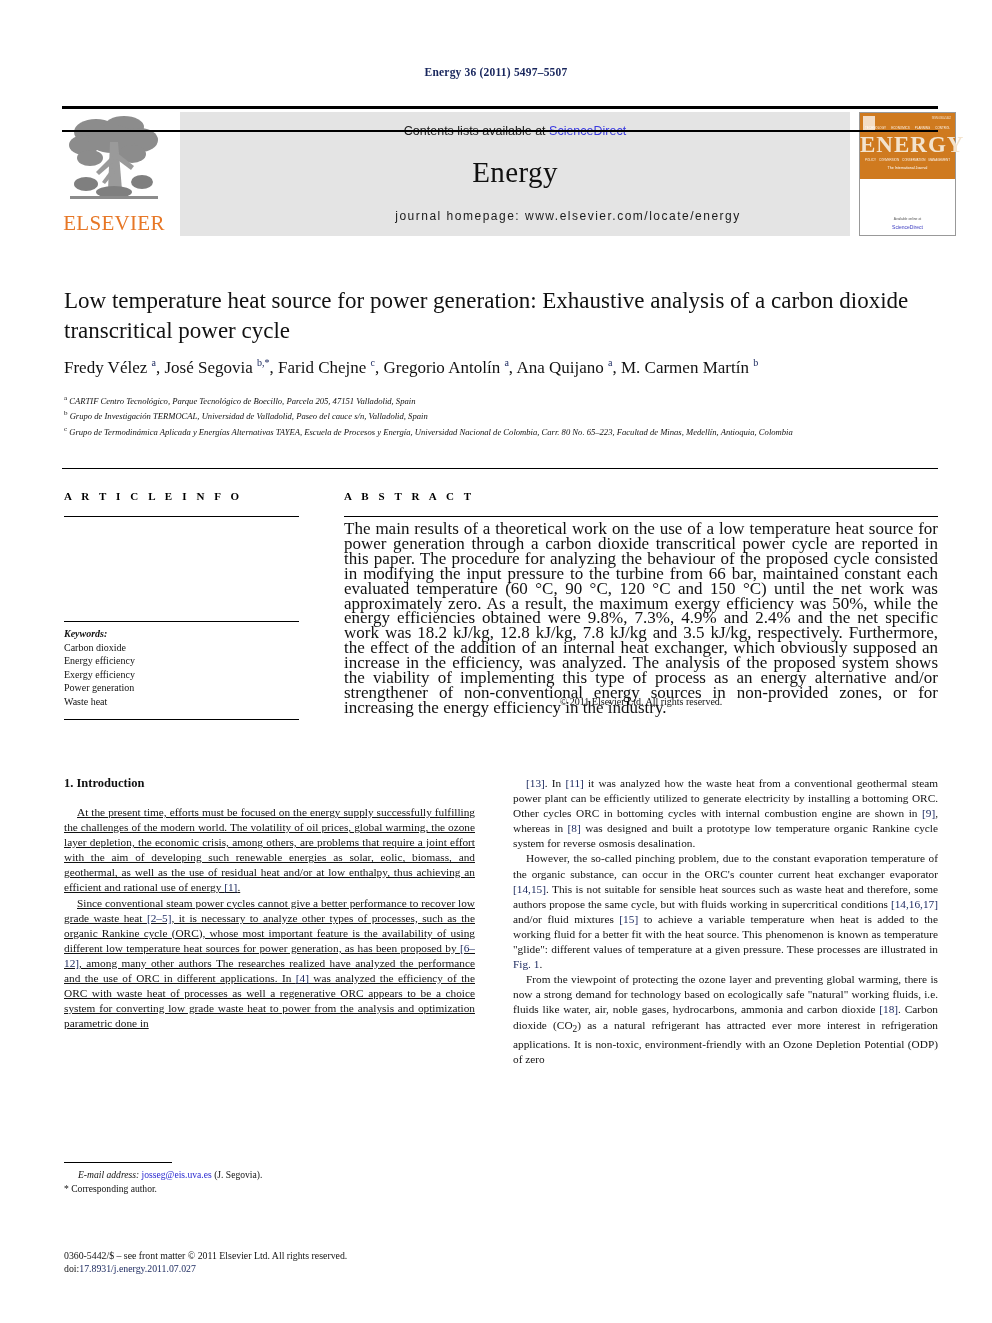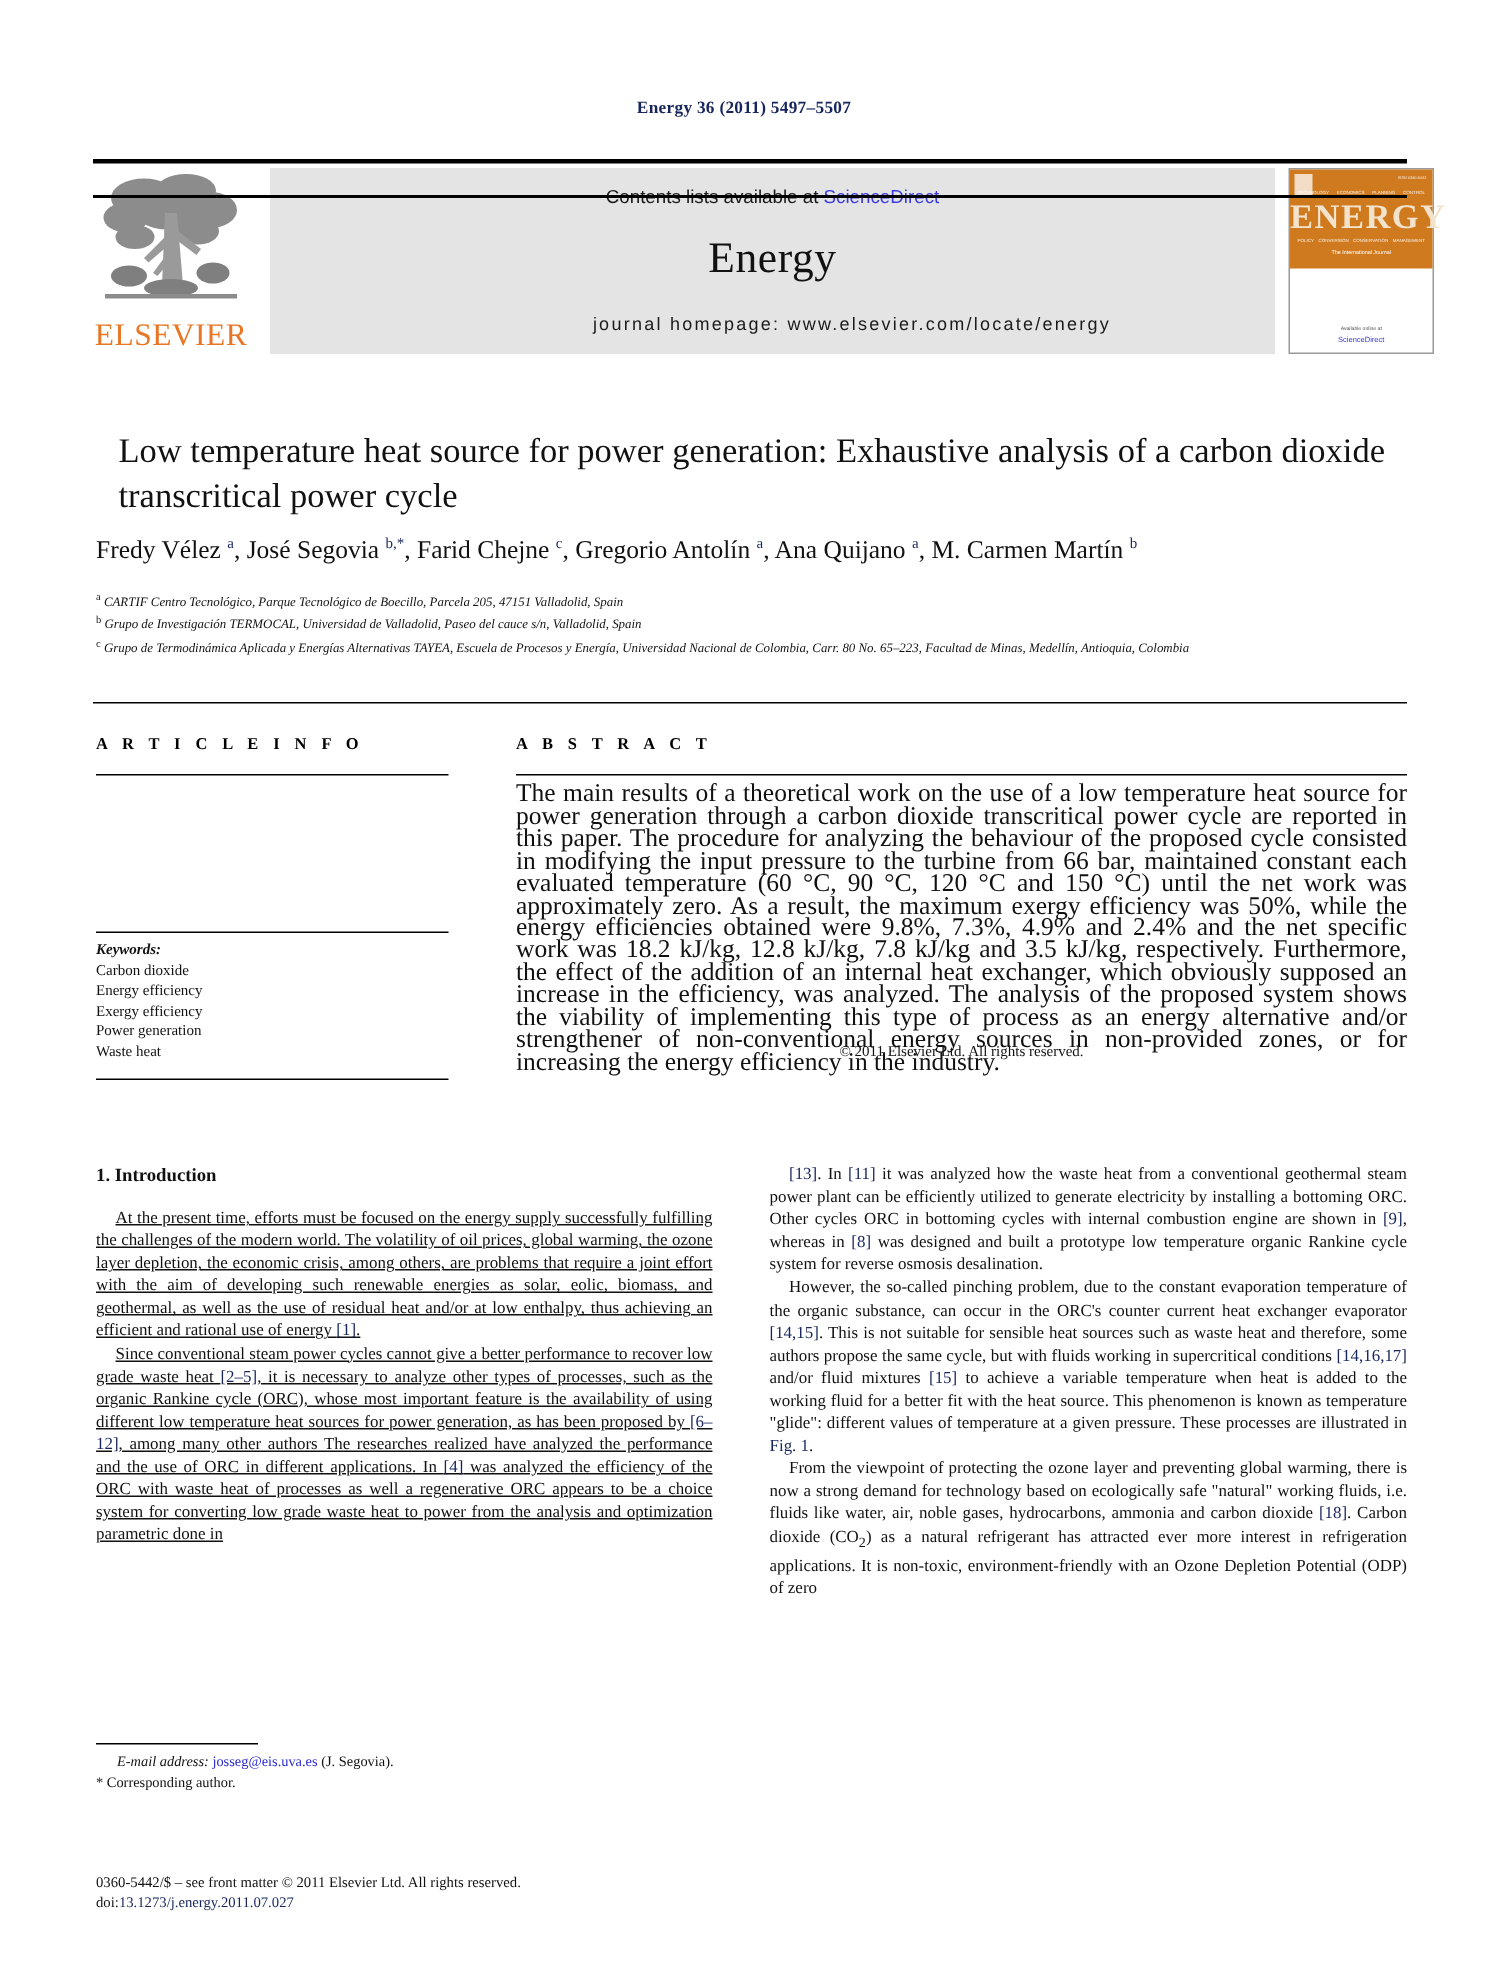--- a/index.html
+++ b/index.html
@@ -122,21 +122,21 @@
     font-family: "Liberation Sans", sans-serif;
   }
 
   .masthead-rule-bottom {
     position: absolute; top: 130px; left: 62px; width: 876px; height: 2px;
     background: #000;
   }
 
   
   .title {
-    position: absolute; top: 286px; left: 79px; width: 880px;
+    position: absolute; top: 286px; left: 64px; width: 880px;
     font-size: 23px; line-height: 30px; color: #111;
   }
   .authors {
     position: absolute; top: 357px; left: 64px; width: 880px;
     font-size: 17px; color: #111;
   }
   .authors sup { font-size: 10px; color: #17255c; }
   .affiliations {
     position: absolute; top: 392px; left: 64px; width: 880px;
     font-size: 8.6px; font-style: italic; line-height: 12.4px;
@@ -337,16 +337,16 @@
       <span>(J. Segovia).</span>
     </div>
     <div>
       <span>*</span>
       <span>Corresponding author.</span>
     </div>
   </div>
 
   <div class="imprint">
     <div>0360-5442/$ – see front matter © 2011 Elsevier Ltd. All rights reserved.</div>
-    <div><span>doi:</span><span class="doi">13.1273/j.energy.2011.07.027</span></div>
+    <div><span>doi:</span><span class="doi">17.8931/j.energy.2011.07.027</span></div>
   </div>
 
 </div>
 
 </body></html>

